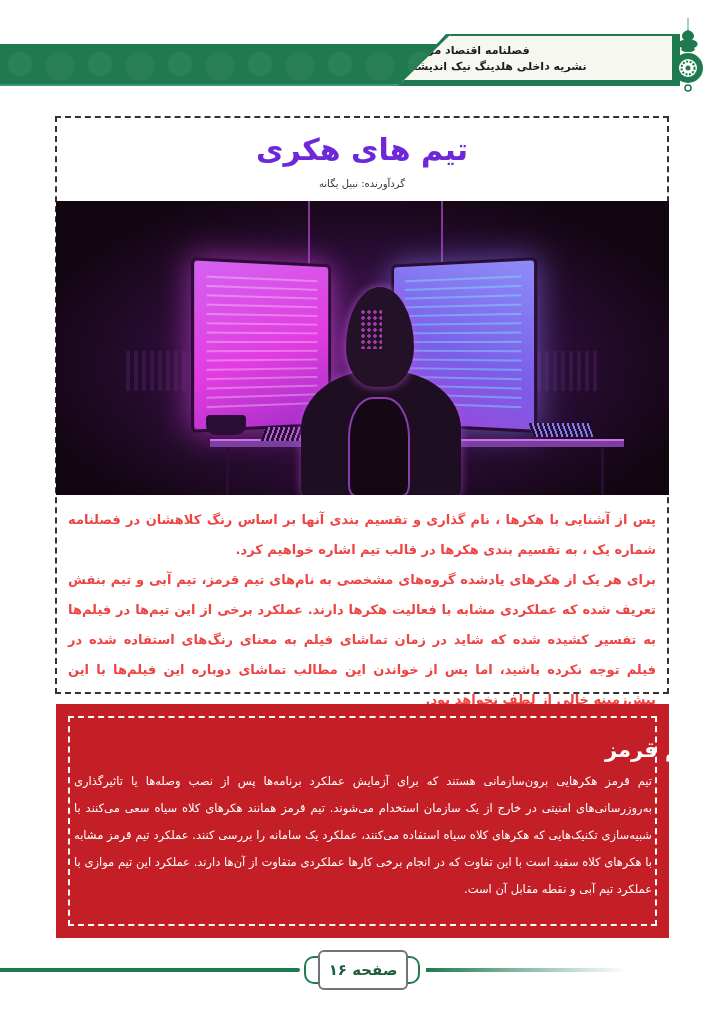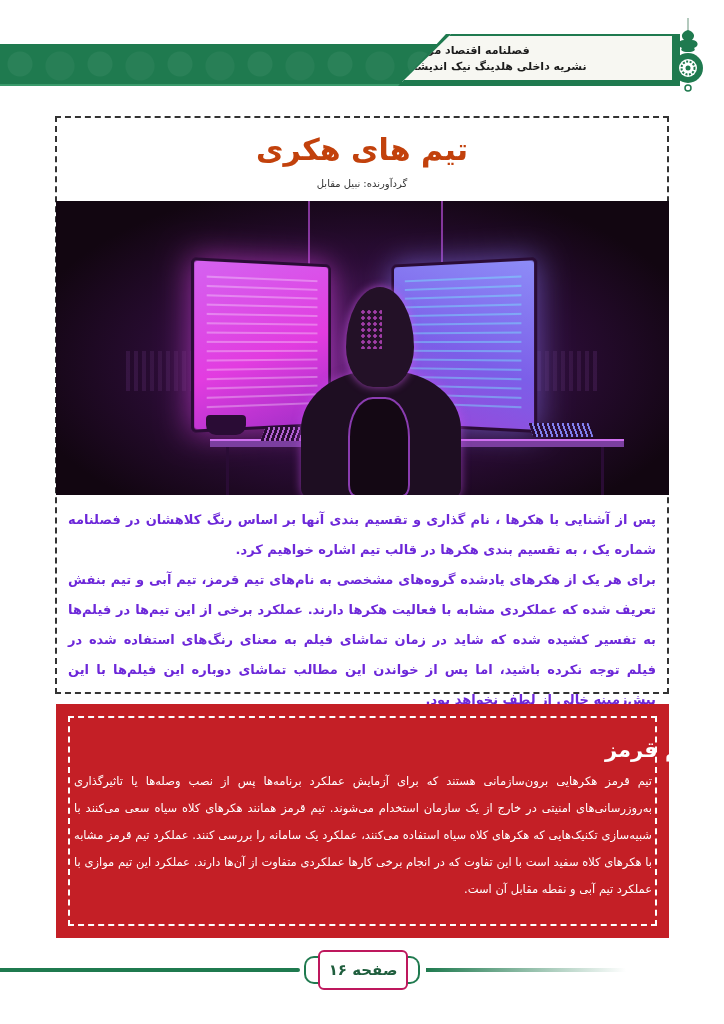--- a/index.html
+++ b/index.html
@@ -37,21 +37,21 @@
     position: absolute; left: 668px; top: 18px; width: 40px; height: 82px;
   }
 
   
   .main-frame {
     position: absolute; left: 55px; top: 116px; width: 614px; height: 578px;
     border: 2px dashed #333;
   }
   .article-title {
     position: absolute; left: 0; right: 0; top: 132px; text-align: center;
-    font-family: "DejaVu Sans", sans-serif; font-weight: bold; font-size: 30px; color: #c2410c;
+    font-family: "DejaVu Sans", sans-serif; font-weight: bold; font-size: 30px; color: #6d28d9;
     letter-spacing: 1px;
   }
   .author-line {
     position: absolute; left: 0; right: 0; top: 178px; text-align: center;
     font-size: 10px; color: #333;
   }
 
   
   .illustration {
     position: absolute; left: 56px; top: 201px; width: 613px; height: 294px;
@@ -130,21 +130,21 @@
     background: #140814; border: 2px solid #8a3cb0; border-radius: 40% 40% 12% 12%;
   }
   .desk-cup {
     position: absolute; left: 150px; top: 214px; width: 40px; height: 20px;
     background: #2a0c35; border-radius: 4px 4px 10px 10px;
   }
 
   
   .body-text {
     position: absolute; left: 68px; top: 505px; width: 588px;
-    font-size: 13px; font-weight: bold; line-height: 30px; color: #6d28d9;
+    font-size: 13px; font-weight: bold; line-height: 30px; color: #ef4444;
     text-align: justify; text-align-last: right;
   }
   .body-text p { margin: 0; }
 
   
   .red-box {
     position: absolute; left: 56px; top: 704px; width: 613px; height: 234px;
     background: #c41f26;
   }
   .red-box-inner {
@@ -165,21 +165,21 @@
   .footer-line-left {
     position: absolute; left: 0; top: 968px; width: 300px; height: 4px;
     background: #1f7a4f; border-radius: 0 2px 2px 0;
   }
   .footer-line-right {
     position: absolute; left: 426px; top: 968px; width: 200px; height: 4px;
     background: linear-gradient(90deg, #1f7a4f 0%, rgba(31,122,79,0) 100%);
   }
   .page-badge {
     position: absolute; left: 318px; top: 950px; width: 90px; height: 40px;
-    border: 2px solid #be185d; border-radius: 6px; background: #fff;
+    border: 2px solid #737373; border-radius: 6px; background: #fff;
     display: flex; align-items: center; justify-content: center;
     font-weight: bold; font-size: 15px; color: #1f5e3d;
   }
   .badge-ornament {
     position: absolute; top: 956px; width: 14px; height: 28px;
     border: 2px solid #1f7a4f; background: #fff;
   }
   .badge-ornament.left { left: 304px; border-radius: 10px 0 0 10px; border-right: none; }
   .badge-ornament.right { left: 406px; border-radius: 0 10px 10px 0; border-left: none; }
 </style>
@@ -197,21 +197,21 @@
   <path d="M20 12 C14 14 12 18 16 22 C10 22 8 28 14 30 C12 32 14 34 20 34 C26 34 28 32 26 30 C32 28 30 22 24 22 C28 18 26 14 20 12 Z" fill="#1f7a4f"></path>
   <circle cx="20" cy="50" r="15" fill="#1f7a4f"></circle>
   <circle cx="20" cy="50" r="9" fill="#ffffff"></circle>
   <circle cx="20" cy="50" r="6.5" fill="none" stroke="#1f7a4f" stroke-width="2" stroke-dasharray="2 1.5"></circle>
   <circle cx="20" cy="50" r="2.5" fill="#1f7a4f"></circle>
   <circle cx="20" cy="70" r="3" fill="none" stroke="#1f7a4f" stroke-width="1.5"></circle>
 </svg>
 
 <div class="main-frame"></div>
 <h1 class="article-title">تیم های هکری</h1>
-<div class="author-line">گردآورنده: نبیل مقابل</div>
+<div class="author-line">گردآورنده: نبیل یگانه</div>
 
 <div class="illustration">
   <div class="illus-shelf-left"></div>
   <div class="illus-shelf-right"></div>
   <div class="illus-cable" style="left:252px"></div>
   <div class="illus-cable" style="left:385px"></div>
   <div class="monitor-left">
       <div class="screen-lines"></div>
     </div>
   <div class="monitor-right">

